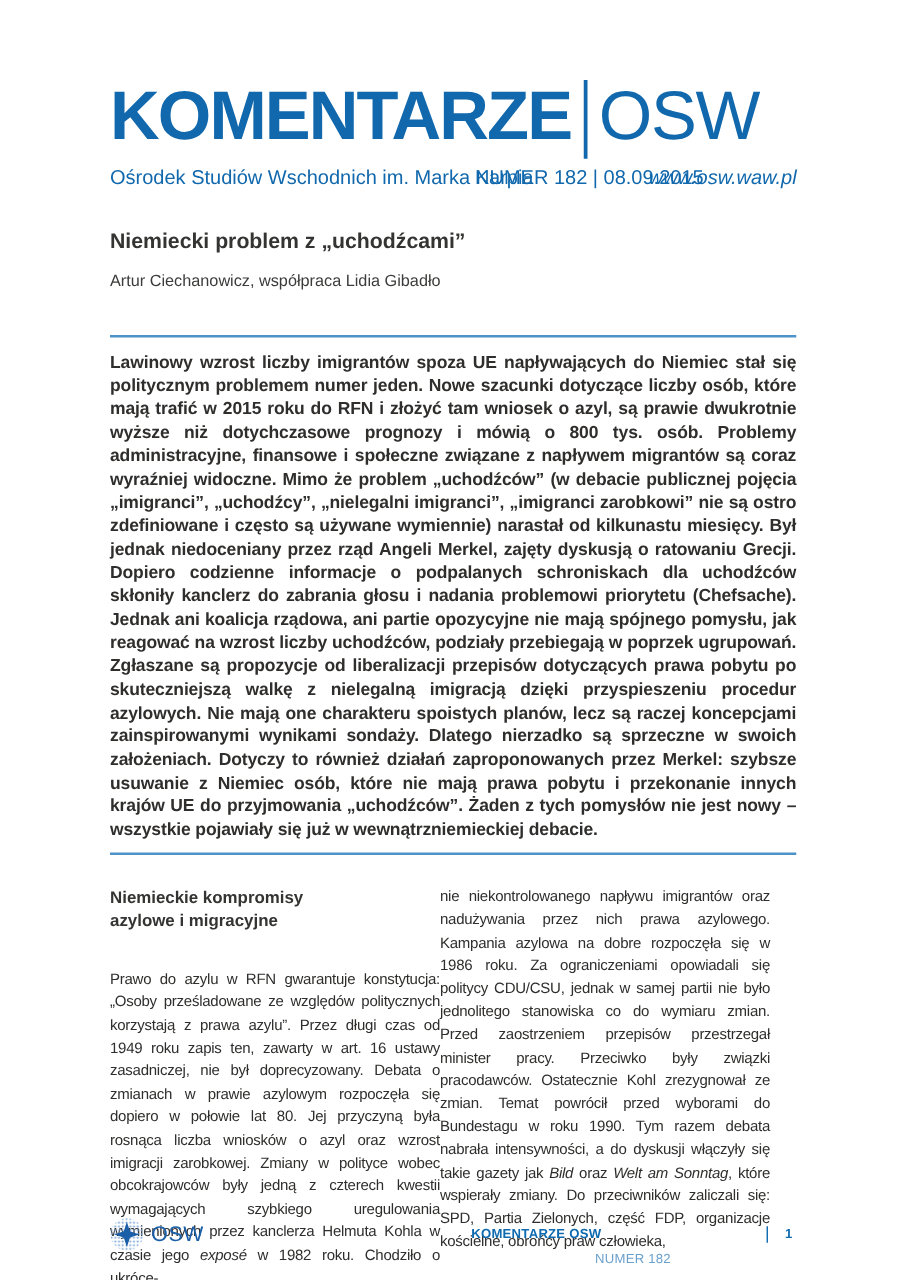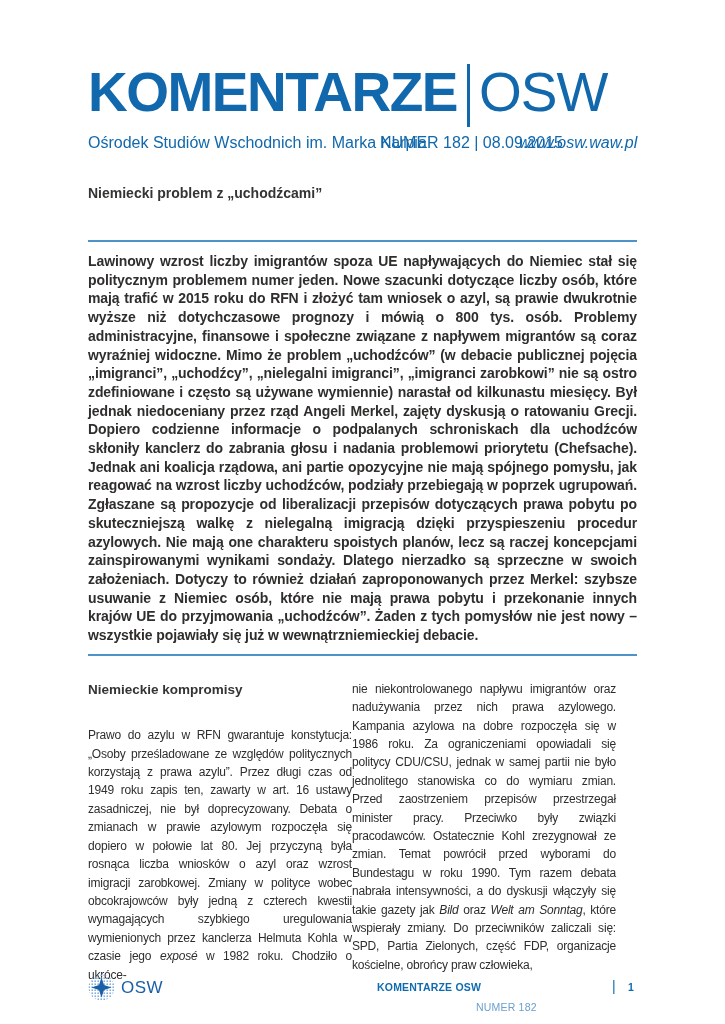--- a/index.html
+++ b/index.html
@@ -20,21 +20,21 @@
   }
   .masthead-divider{width:3px;height:63px;background:#1168ac;margin:2px 9px 0 10px;}
   .masthead-brand{font-size:55px;font-weight:400;letter-spacing:-1px;line-height:60px;white-space:nowrap;}
   .subline{position:relative;height:14px;margin-top:7px;font-size:16px;color:#1168ac;}
   .subline span{position:absolute;top:0;white-space:nowrap;}
   .subline .org{left:0;}
   .subline .issue{left:292px;}
   .subline .site{left:431px;font-style:italic;}
 
   
-  .article-title{margin-top:34px;color:#343433;font-size:14px;font-weight:700;line-height:22px;}
+  .article-title{margin-top:34px;color:#343433;font-size:17px;font-weight:700;line-height:22px;}
   .article-title span{display:block;}
   .author{margin-top:13px;font-size:13px;color:#3c3c3b;line-height:15px;}
 
   .rule{border:none;border-top:2px solid #4e93c7;margin:0;}
   .rule-top{margin-top:36px;}
   .rule-bottom{margin-top:9px;}
 
   
   .lead{
     margin:10px 0 0 0;
@@ -74,31 +74,33 @@
     </div>
     <div class="subline">
       <span class="org">Ośrodek Studiów Wschodnich im. Marka Karpia</span>
       <span class="issue">NUMER 182 | 08.09.2015</span>
       <span class="site">www.osw.waw.pl</span>
     </div>
 
     <h1 class="article-title">
       <span>Niemiecki problem z „uchodźcami”</span>
     </h1>
+    <div class="author">Artur Ciechanowicz, współpraca Lidia Gibadło</div>
 
     <hr class="rule rule-top">
 
     <p class="lead">Lawinowy wzrost liczby imigrantów spoza UE napływających do Niemiec stał się politycznym problemem numer jeden. Nowe szacunki dotyczące liczby osób, które mają trafić w 2015 roku do RFN i złożyć tam wniosek o azyl, są prawie dwukrotnie wyższe niż dotychczasowe prognozy i mówią o 800 tys. osób. Problemy administracyjne, finansowe i społeczne związane z napływem migrantów są coraz wyraźniej widoczne. Mimo że problem „uchodźców” (w debacie publicznej pojęcia „imigranci”, „uchodźcy”, „nielegalni imigranci”, „imigranci zarobkowi” nie są ostro zdefiniowane i często są używane wymiennie) narastał od kilkunastu miesięcy. Był jednak niedoceniany przez rząd Angeli Merkel, zajęty dyskusją o ratowaniu Grecji. Dopiero codzienne informacje o podpalanych schroniskach dla uchodźców skłoniły kanclerz do zabrania głosu i nadania problemowi priorytetu (Chefsache). Jednak ani koalicja rządowa, ani partie opozycyjne nie mają spójnego pomysłu, jak reagować na wzrost liczby uchodźców, podziały przebiegają w poprzek ugrupowań. Zgłaszane są propozycje od liberalizacji przepisów dotyczących prawa pobytu po skuteczniejszą walkę z nielegalną imigracją dzięki przyspieszeniu procedur azylowych. Nie mają one charakteru spoistych planów, lecz są raczej koncepcjami zainspirowanymi wynikami sondaży. Dlatego nierzadko są sprzeczne w swoich założeniach. Dotyczy to również działań zaproponowanych przez Merkel: szybsze usuwanie z Niemiec osób, które nie mają prawa pobytu i przekonanie innych krajów UE do przyjmowania „uchodźców”. Żaden z tych pomysłów nie jest nowy – wszystkie pojawiały się już w wewnątrzniemieckiej debacie.</p>
 
     <hr class="rule rule-bottom">
 
     <div class="columns">
       <div class="col">
         <div class="col-heading">
           <span>Niemieckie kompromisy</span>
+          <span>azylowe i migracyjne</span>
         </div>
         <p><span>Prawo do azylu w RFN gwarantuje konstytucja: „Osoby prześladowane ze względów politycznych korzystają z prawa azylu”. Przez długi czas od 1949 roku zapis ten, zawarty w art. 16 ustawy zasadniczej, nie był doprecyzowany. Debata o zmianach w prawie azylowym rozpoczęła się dopiero w połowie lat 80. Jej przyczyną była rosnąca liczba wniosków o azyl oraz wzrost imigracji zarobkowej. Zmiany w polityce wobec obcokrajowców były jedną z czterech kwestii wymagających szybkiego uregulowania wymienionych przez kanclerza Helmuta Kohla w czasie jego </span><span class="it">exposé</span><span> w 1982 roku. Chodziło o ukróce-</span></p>
       </div>
       <div class="col">
         <p><span>nie niekontrolowanego napływu imigrantów oraz nadużywania przez nich prawa azylowego. Kampania azylowa na dobre rozpoczęła się w 1986 roku. Za ograniczeniami opowiadali się politycy CDU/CSU, jednak w samej partii nie było jednolitego stanowiska co do wymiaru zmian. Przed zaostrzeniem przepisów przestrzegał minister pracy. Przeciwko były związki pracodawców. Ostatecznie Kohl zrezygnował ze zmian. Temat powrócił przed wyborami do Bundestagu w roku 1990. Tym razem debata nabrała intensywności, a do dyskusji włączyły się takie gazety jak </span><span class="it">Bild</span><span> oraz </span><span class="it">Welt am Sonntag</span><span>, które wspierały zmiany. Do przeciwników zaliczali się: SPD, Partia Zielonych, część FDP, organizacje kościelne, obrońcy praw człowieka,</span></p>
       </div>
     </div>
   </div>
 
   <div class="footer">

